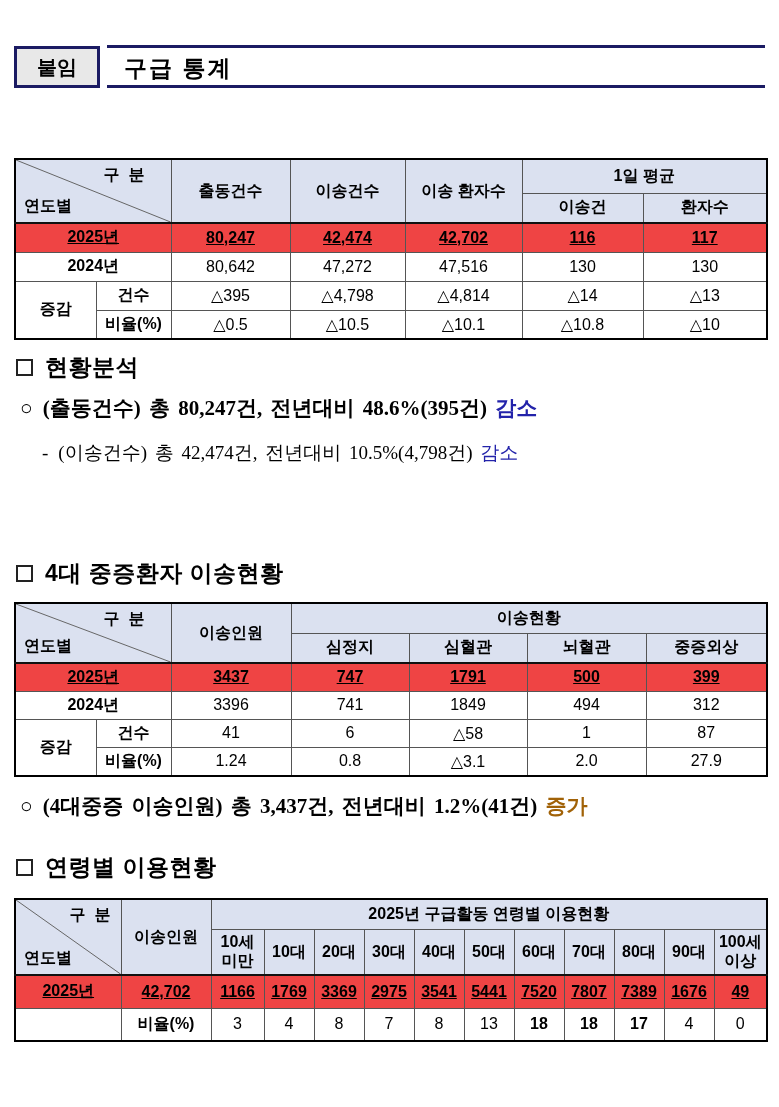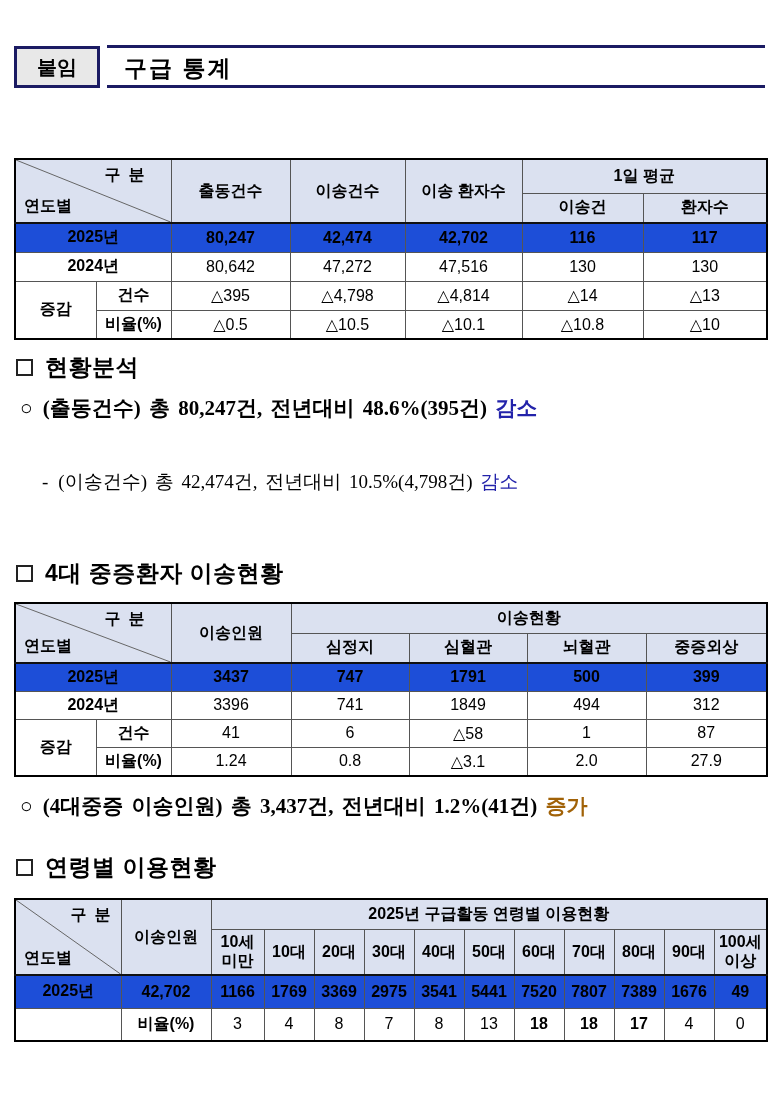--- a/index.html
+++ b/index.html
@@ -19,37 +19,37 @@
   .section { position:absolute; left:16px; display:flex; align-items:center; gap:12px;
     font-size:23px; font-weight:bold; letter-spacing:0.5px; }
   .chk { width:17px; height:17px; border:2px solid #222; background:#fff; flex:0 0 auto; }
 
   
   table.t { position:absolute; left:14px; width:752px; border-collapse:collapse;
     table-layout:fixed; border:2px solid #000; font-size:16px; }
   table.t td { border:1px solid #555; text-align:center; vertical-align:middle; padding:0 2px; overflow:hidden; }
   table.t .hrow td { background:#dbe1f0; font-weight:bold; }
   td.hb { border-bottom:2px solid #111 !important; }
-  tr.yrow td { background:#1d4ed8; font-weight:bold; }
+  tr.yrow td { background:#ef4444; font-weight:bold;text-decoration:underline; }
   td.lbl { font-weight:bold; }
   td.b { font-weight:bold; }
 
-  td.diag { position:relative;font-family:Liberation Serif, serif; }
+  td.diag { position:relative; }
   td.diag svg.dline { position:absolute; left:0; top:0; width:100%; height:100%; }
   .c-top { position:absolute; top:5px; right:26px; white-space:pre; font-weight:bold; }
   .c-bot { position:absolute; bottom:5px; left:8px; font-weight:bold; }
 
   .t3 { font-size:15px; }
   .t3 .agehead td { line-height:1.15; padding:1px; }
 
   
   .bullet { position:absolute; font-family:"Liberation Serif", serif; white-space:nowrap; word-spacing:3px; }
   .bullet .mk { display:inline-block; margin-right:10px; }
   .b-main { left:20px; font-size:21px; font-weight:bold; }
-  .b-sub  { left:42px; font-size:19px; font-weight:normal;margin-top:29px; }
+  .b-sub  { left:42px; font-size:19px; font-weight:normal; }
   .st-blue { color:#2323aa; }
   .st-red  { color:#a16207; font-weight:bold; }
 </style>
 </head>
 <body>
 
 <div class="page">
 
   <div class="attach-box">
     <span>붙임</span>

